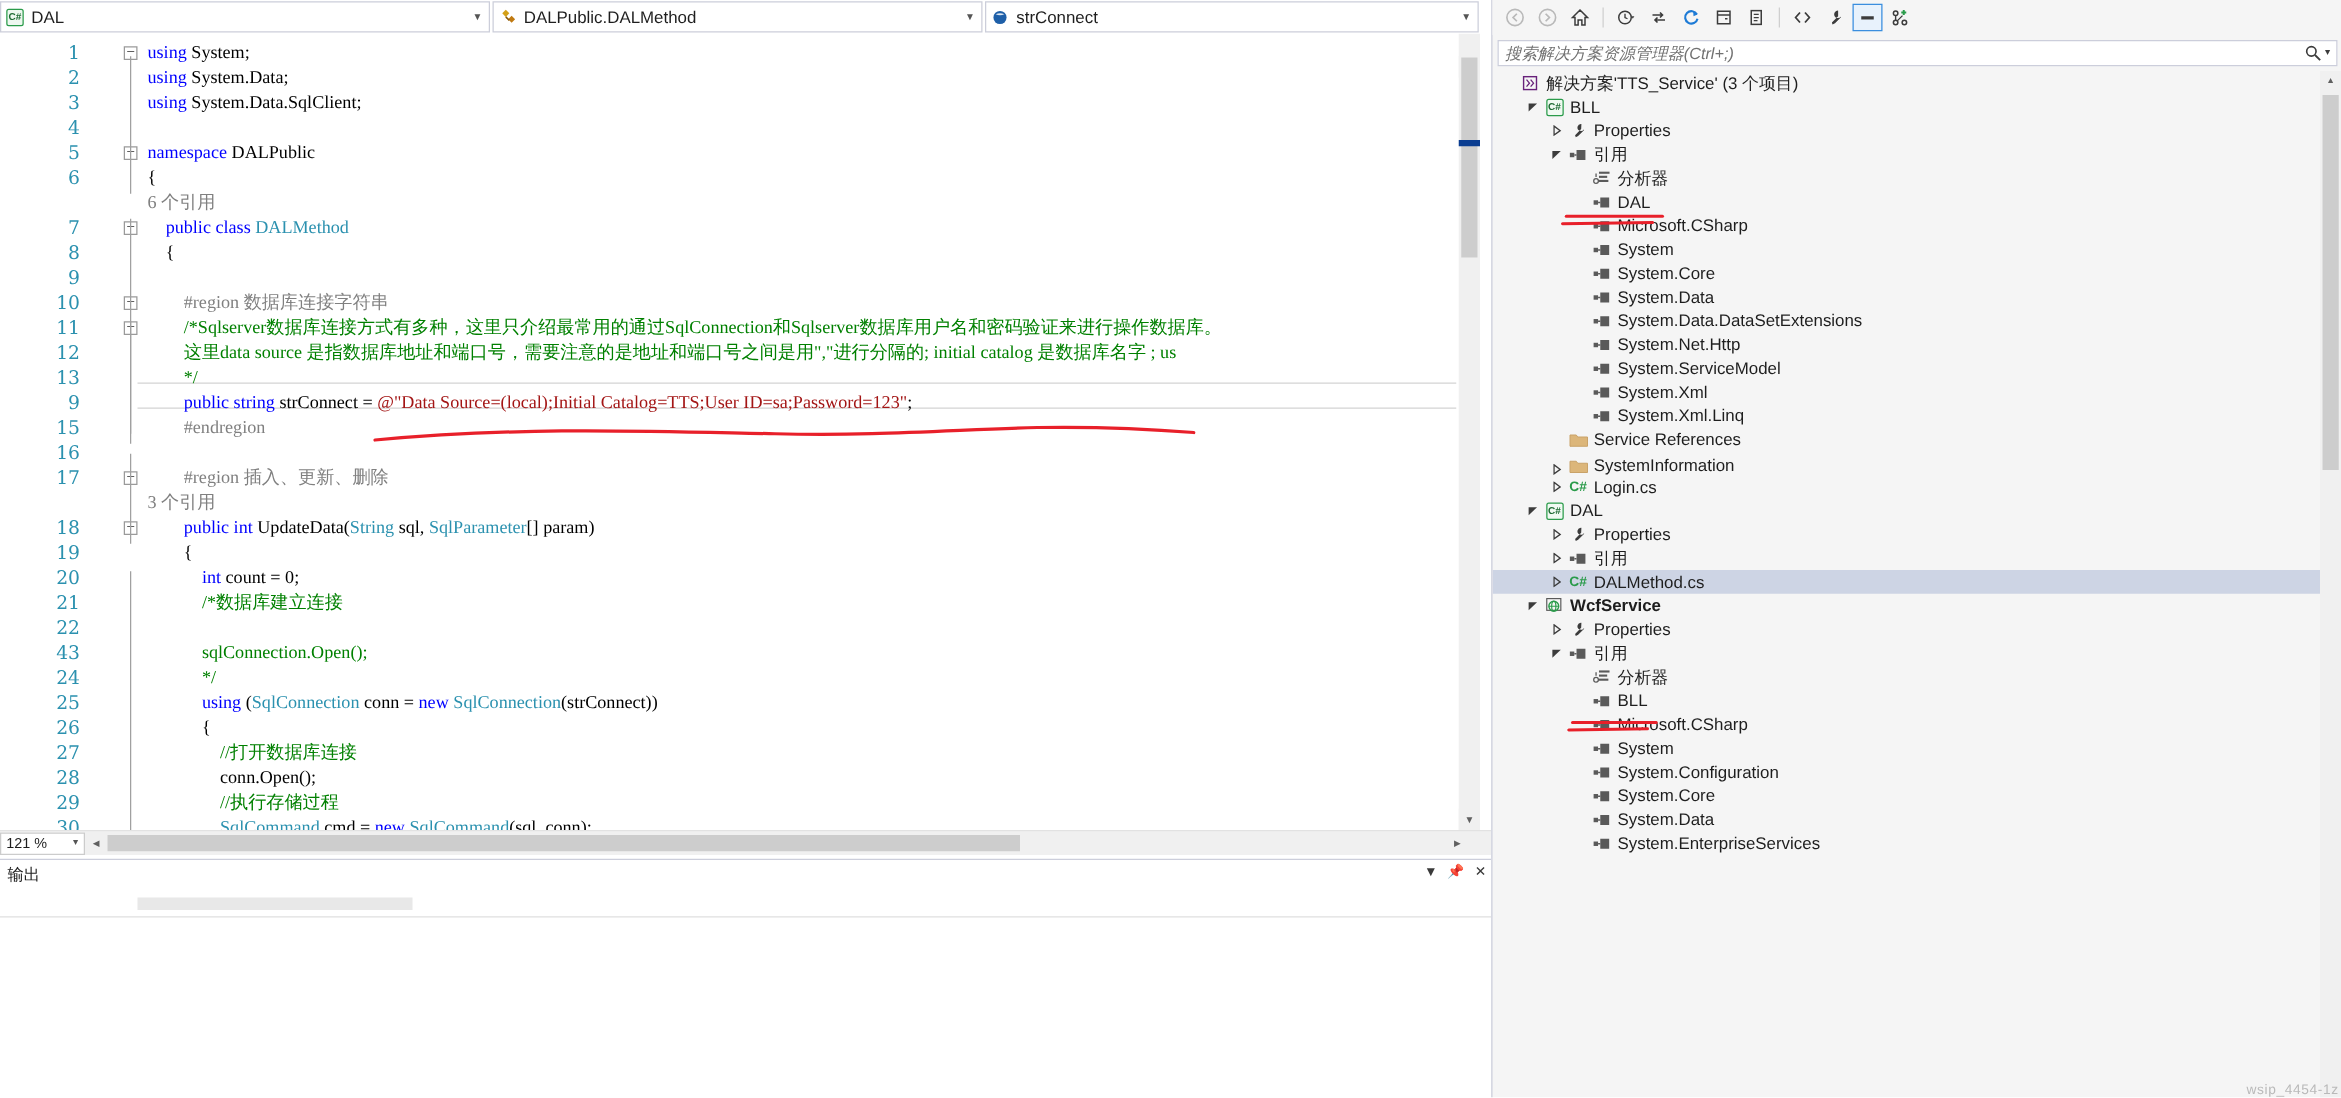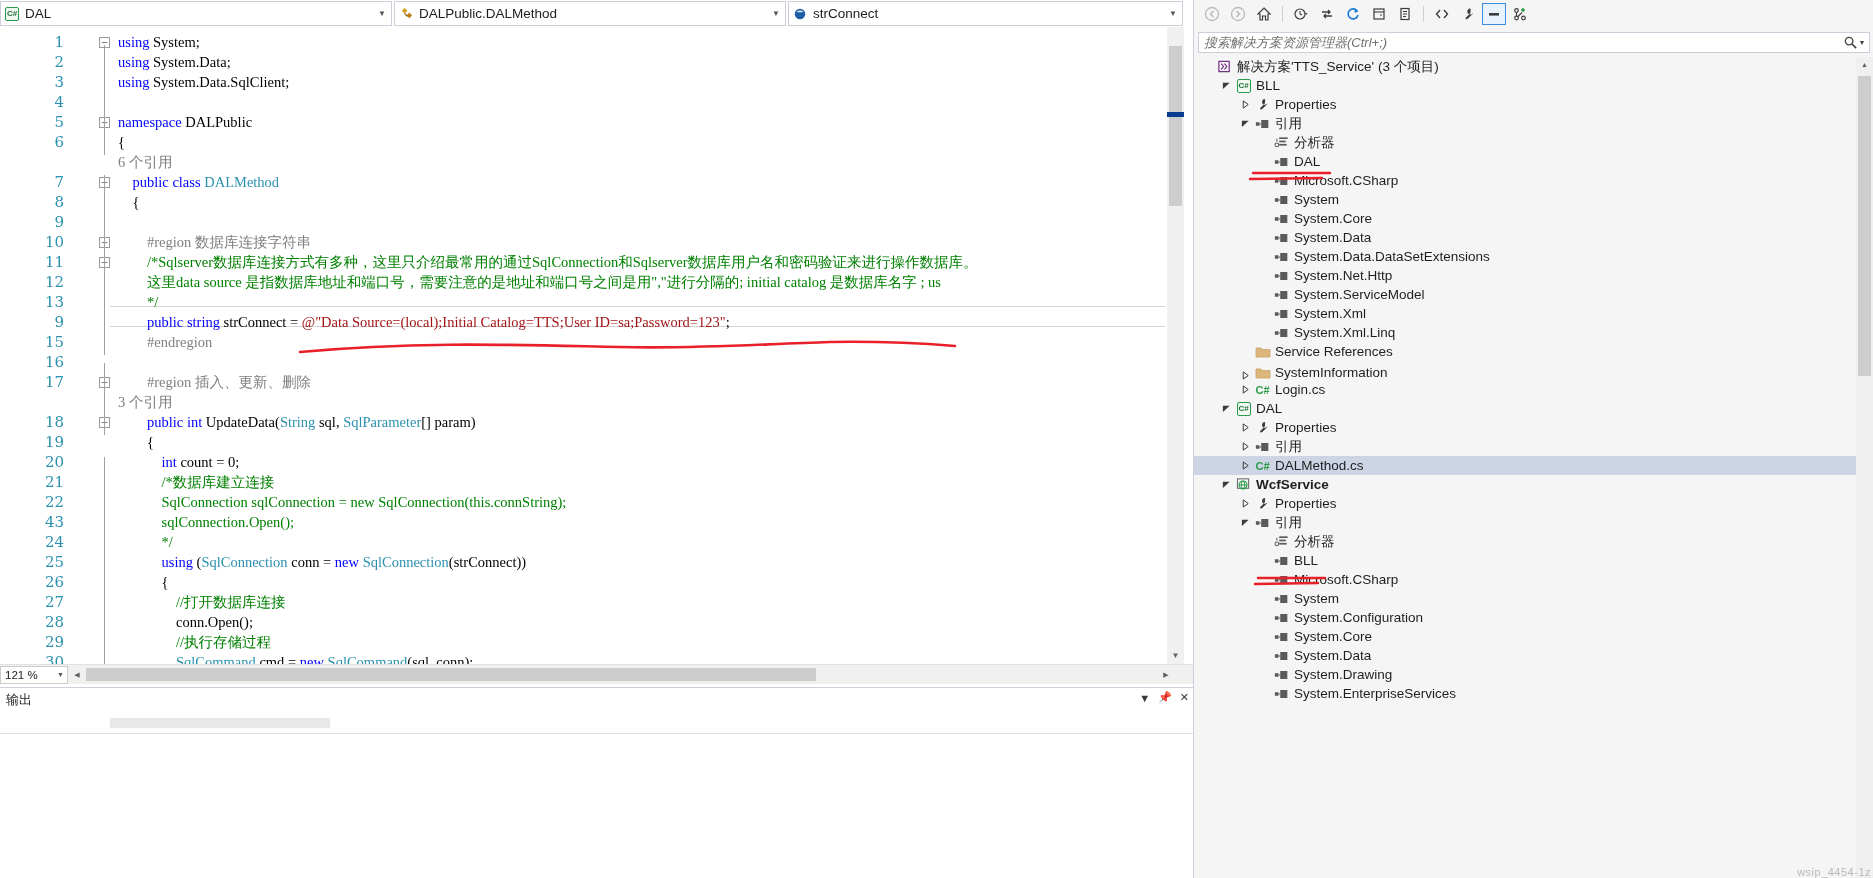--- a/index.html
+++ b/index.html
@@ -315,21 +315,20 @@
         <div class="code" style="top: 285px;">        <span class="k">public</span> <span class="k">string</span> strConnect = <span class="s">@"Data Source=(local);Initial Catalog=TTS;User ID=sa;Password=123"</span>;</div>
         <div class="code" style="top: 305px;"><span class="pp">        #endregion</span></div>
         <div class="fold" style="top: 350px;">−</div>
         <div class="code" style="top: 345px;"><span class="pp">        #region 插入、更新、删除</span></div>
         <div class="code" style="top: 365px;"><span class="g">3 个引用</span></div>
         <div class="fold" style="top: 390px;">−</div>
         <div class="code" style="top: 385px;">        <span class="k">public</span> <span class="k">int</span> UpdateData(<span class="t">String</span> sql, <span class="t">SqlParameter</span>[] param)</div>
         <div class="code" style="top: 405px;">        {</div>
         <div class="code" style="top: 425px;">            <span class="k">int</span> count = 0;</div>
         <div class="code" style="top: 445px;"><span class="c">            /*数据库建立连接</span></div>
-        <div class="code" style="top: 465px;"><span class="c">            SqlConnection sqlConnection = new SqlConnection(this.connString);</span></div>
         <div class="code" style="top: 485px;"><span class="c">            sqlConnection.Open();</span></div>
         <div class="code" style="top: 505px;"><span class="c">            */</span></div>
         <div class="code" style="top: 525px;">            <span class="k">using</span> (<span class="t">SqlConnection</span> conn = <span class="k">new</span> <span class="t">SqlConnection</span>(strConnect))</div>
         <div class="code" style="top: 545px;">            {</div>
         <div class="code" style="top: 565px;"><span class="c">                //打开数据库连接</span></div>
         <div class="code" style="top: 585px;">                conn.Open();</div>
         <div class="code" style="top: 605px;"><span class="c">                //执行存储过程</span></div>
         <div class="code" style="top: 625px;">                <span class="t">SqlCommand</span> cmd = <span class="k">new</span> <span class="t">SqlCommand</span>(sql, conn);</div>
         <div class="vline" style="top: 18px; height: 110px;"></div>
         <div class="vline" style="top: 148px; height: 180px;"></div>
@@ -844,31 +843,20 @@
         </div>
         <div class="node" style="padding-left: 63px;">
           <span class="expander"></span>
           <span class="nicon">
             <svg width="16" height="14" viewBox="0 0 18 14">
               <rect x="1" y="5" width="4" height="4" fill="#5a5a5a"></rect>
               <rect x="7" y="2.5" width="8" height="9" fill="#5a5a5a"></rect>
               <path d="M5 7 L7 7" stroke="#5a5a5a" stroke-width="1.2"></path>
             </svg>
           </span>
-          <span class="nlabel">System.Drawing</span>
-        </div>
-        <div class="node" style="padding-left: 63px;">
-          <span class="expander"></span>
-          <span class="nicon">
-            <svg width="16" height="14" viewBox="0 0 18 14">
-              <rect x="1" y="5" width="4" height="4" fill="#5a5a5a"></rect>
-              <rect x="7" y="2.5" width="8" height="9" fill="#5a5a5a"></rect>
-              <path d="M5 7 L7 7" stroke="#5a5a5a" stroke-width="1.2"></path>
-            </svg>
-          </span>
           <span class="nlabel">System.EnterpriseServices</span>
         </div>
       </div>
 
     <div class="sln-vscroll"></div>
     <div style="position:absolute;right:0;top:57px;width:17px;height:15px;display:flex;align-items:center;justify-content:center;font-size:7px;color:#606060;background:#f0f0f0;">▲</div>
     <div class="sln-vthumb"></div>
   </div>
 
   <svg class="annot" style="left:0;top:0;width:1873px;height:878px;">

